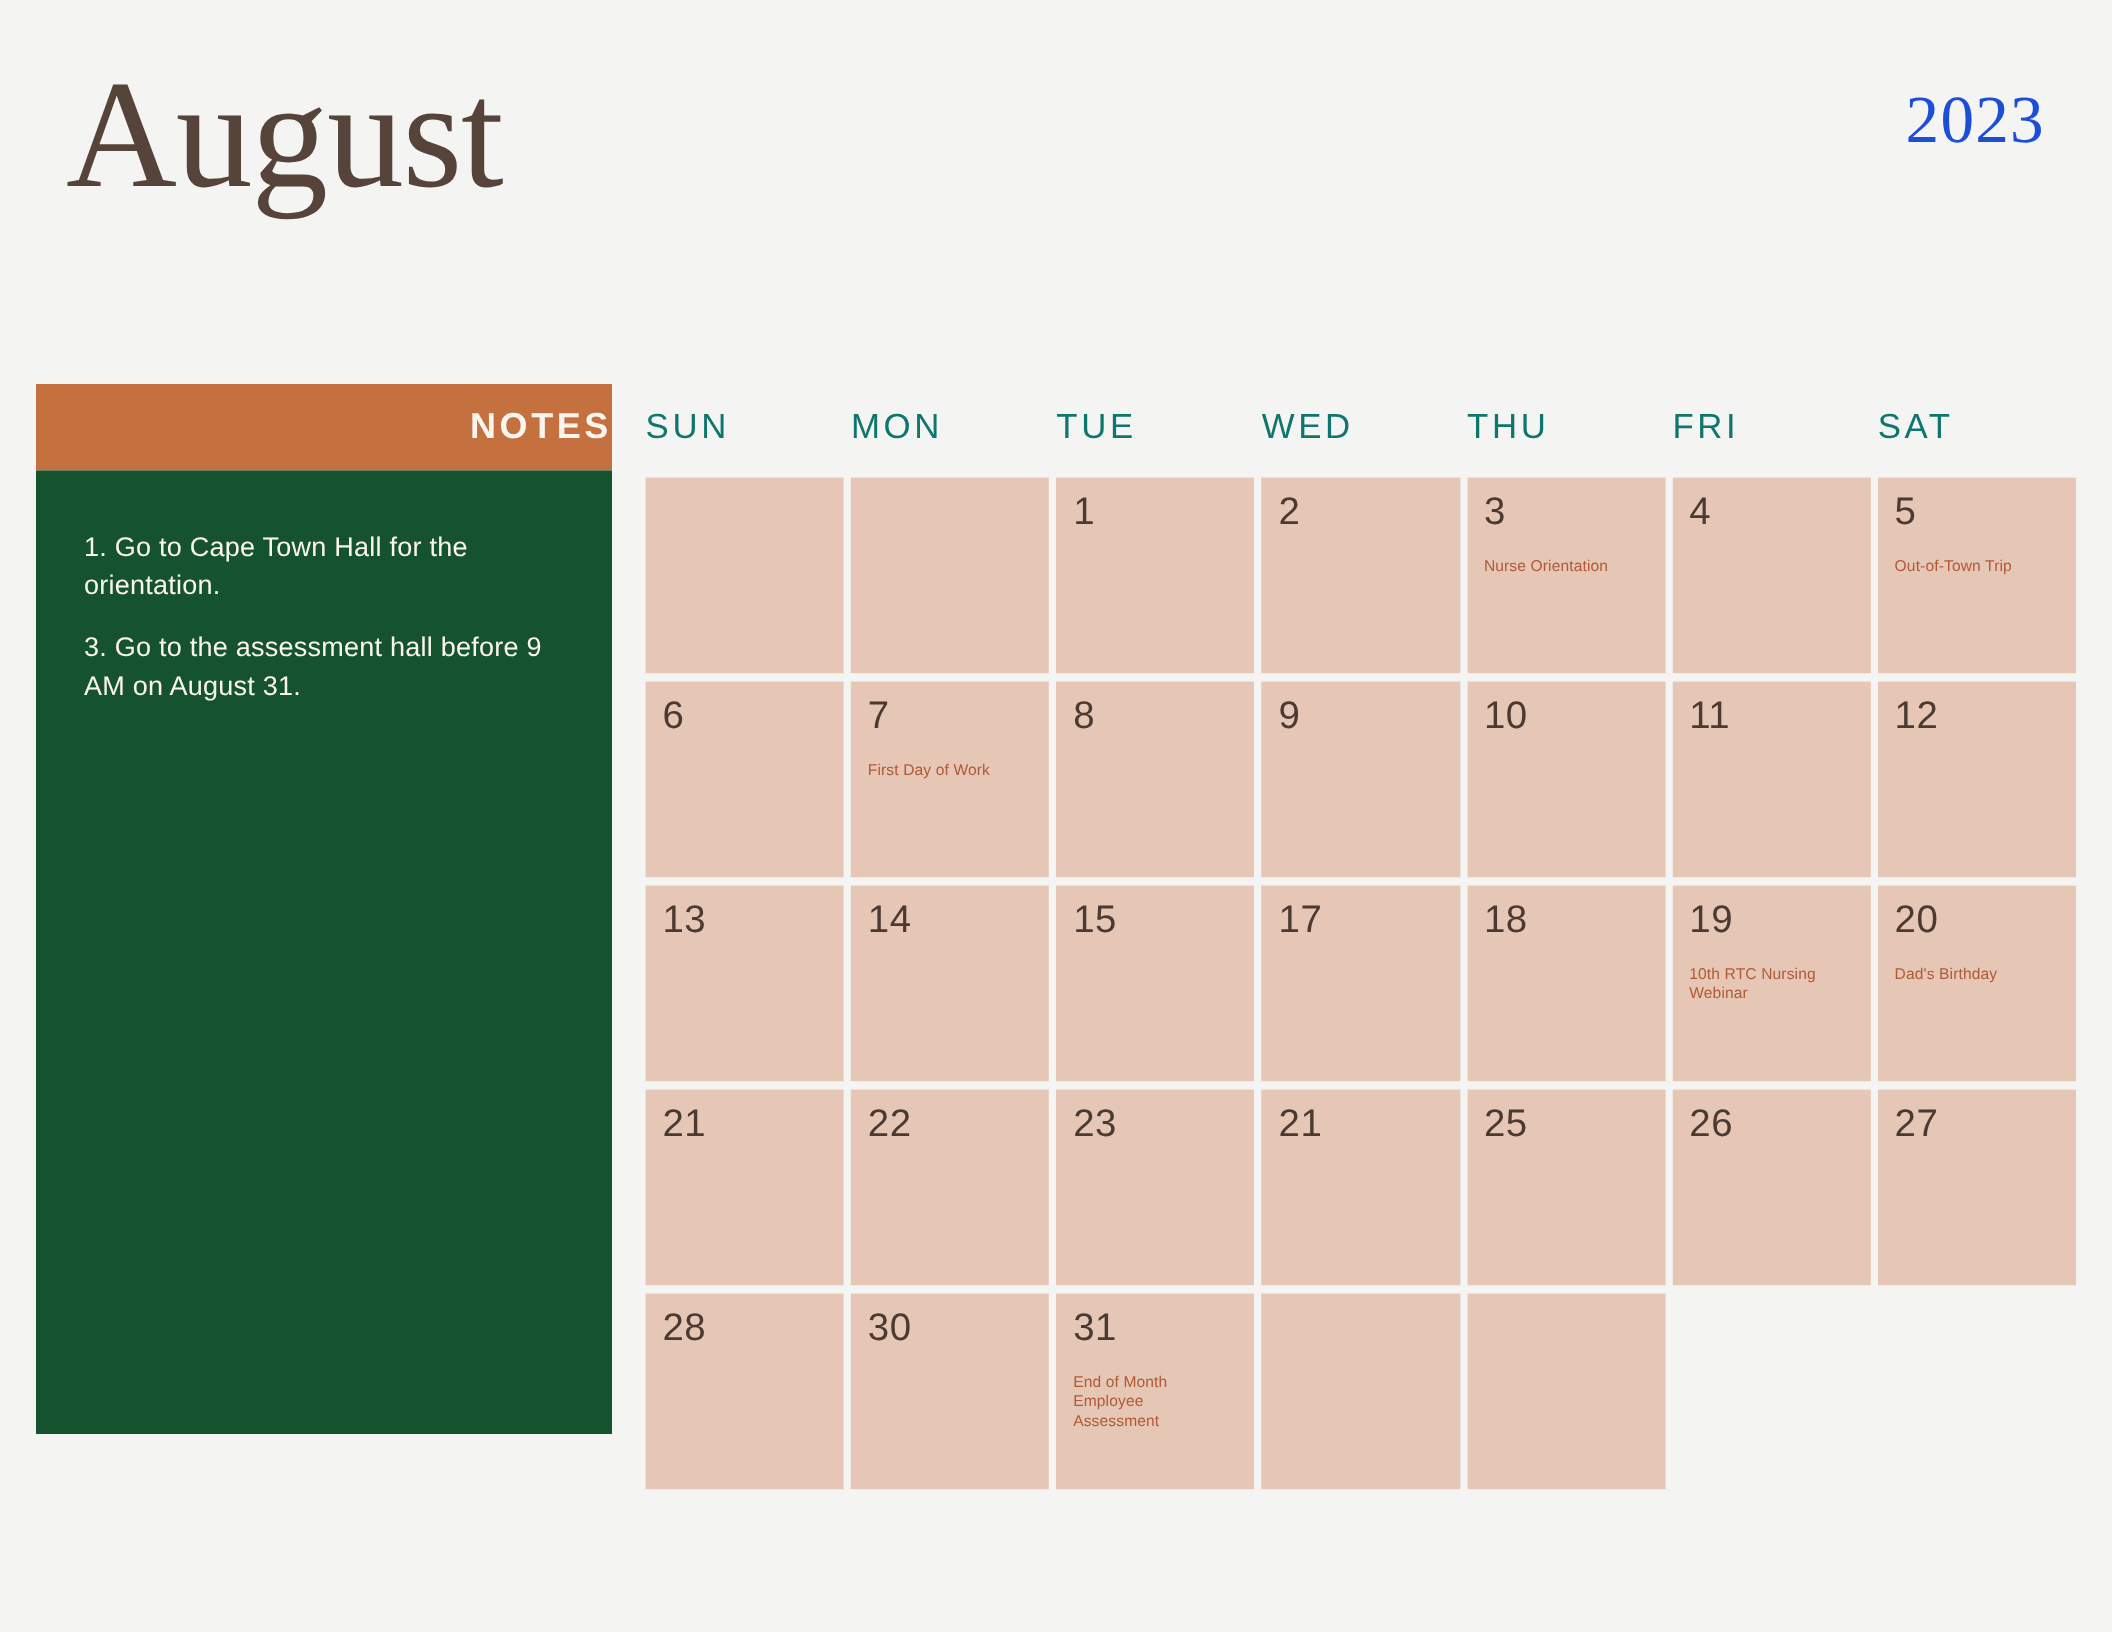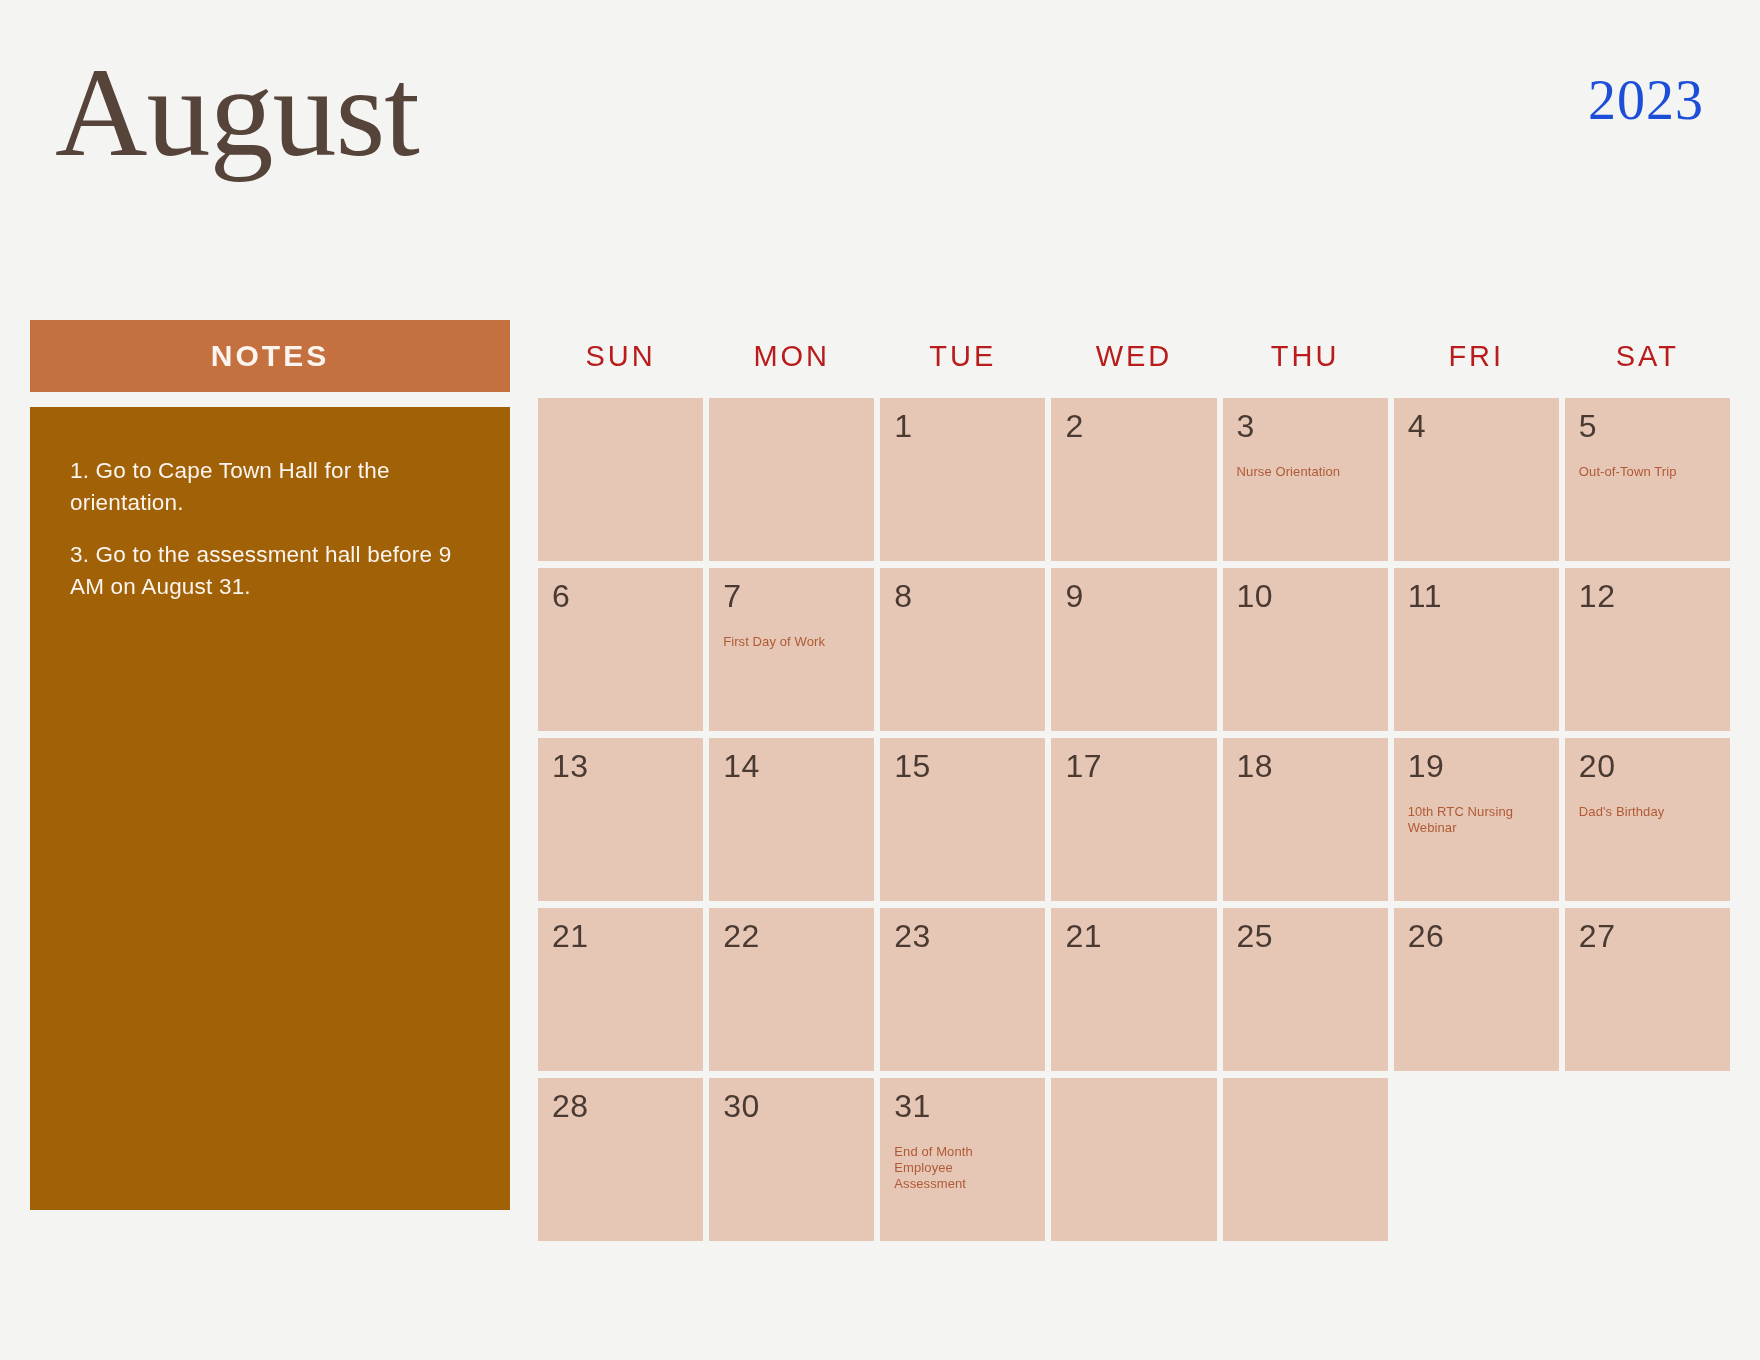--- a/index.html
+++ b/index.html
@@ -58,34 +58,33 @@
     left: 30px;
     top: 320px;
     width: 480px;
   }
   #notes-header {
     width: 480px;
     height: 72px;
     background: #C4703F;
     display: flex;
     align-items: center;
-    justify-content: center;
+    justify-content: flex-end;
     box-sizing: border-box;
   }
   #notes-header-label {
     color: #FBF4EF;
     font-size: 30px;
     font-weight: 700;
     letter-spacing: 3px;
   }
   #notes-body {
-    margin-top: 15px;
     width: 480px;
     height: 803px;
-    background: #a16207;
+    background: #14532d;
     box-sizing: border-box;
     padding: 48px 40px 20px 40px;
   }
   .note-item {
     color: #FBF4EF;
     font-size: 22.5px;
     line-height: 1.42;
     margin-bottom: 20px;
     letter-spacing: 0.2px;
   }
@@ -98,22 +97,22 @@
     width: 1192px;
   }
   #weekday-row {
     display: grid;
     grid-template-columns: repeat(7, 1fr);
     column-gap: 6px;
     height: 72px;
     align-items: center;
   }
   .weekday-cell {
-    text-align: center;
-    color: #b91c1c;
+    text-align: left;
+    color: #0f766e;
     font-size: 29px;
     letter-spacing: 3px;
     font-weight: 400;
   }
   #day-grid {
     display: grid;
     grid-template-columns: repeat(7, 1fr);
     grid-template-rows: repeat(5, 163px);
     column-gap: 6px;
     row-gap: 7px;

